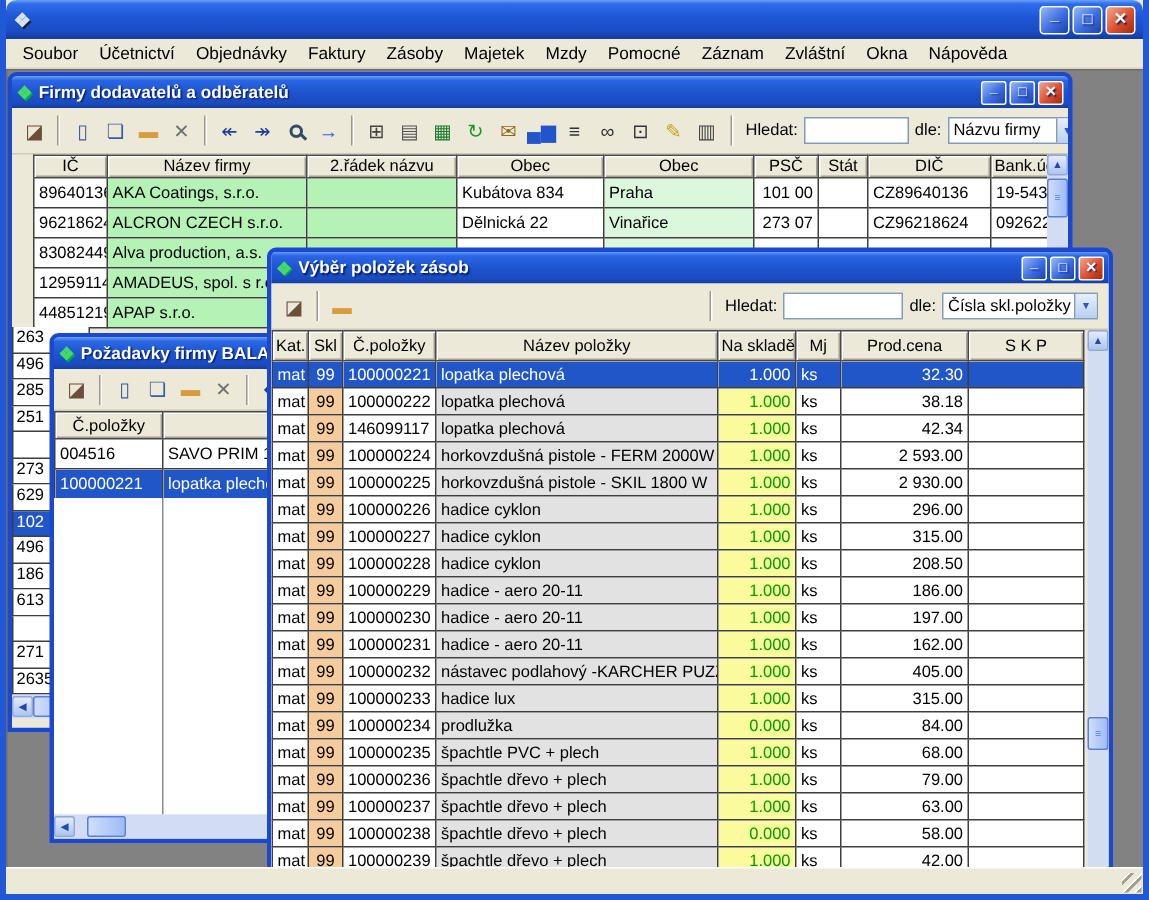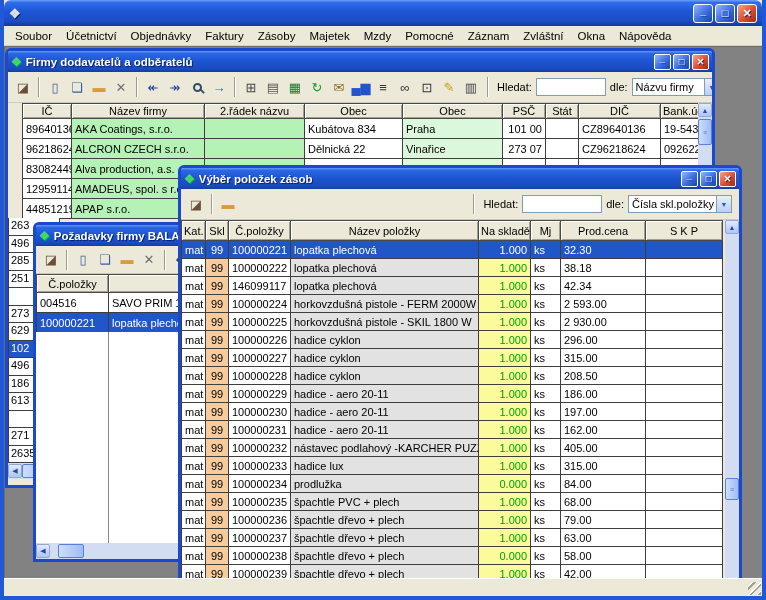--- a/index.html
+++ b/index.html
@@ -102,21 +102,21 @@
   .w2-divider { position:absolute; left:72px; top:0; bottom:0; width:1px; background:#8a8a8a; }
 
   
   .w3 { left:174px; top:119px; width:564px; height:416px; z-index:3; }
   .w3 .grid-table { position:absolute; left:0; top:31px; width:541px; }
   .w3 th { height:20px; }
   .w3 td { height:18px; }
   .k-skl   { background:#f6cc9d; text-align:center; }
   .k-name  { background:#e2e2e2; }
   .k-qty   { background:#fbfb9d; color:#00a000; text-align:right; }
-  .k-price { }
+  .k-price { text-align:right; }
 
   
   .vscroll { position:absolute; width:14px; background:#d2ddf4; }
   .hscroll { position:absolute; height:16px; background:#d2ddf4; display:flex; align-items:center; }
   .sc-btn { width:14px; height:14px; background:linear-gradient(180deg,#e3ebfb,#aec5ee);
      border:1px solid #8fa8d8; border-radius:2px; color:#1f48b0; font-size:7px;
      display:flex; align-items:center; justify-content:center; flex:0 0 14px; }
   .vscroll .sc-btn { width:14px; }
   .sc-thumb { background:linear-gradient(90deg,#cfdefb,#9ebcf5); border:1px solid #5a7edc;
      border-radius:2px; color:#5a7edc; font-size:7px; display:flex; align-items:center;

